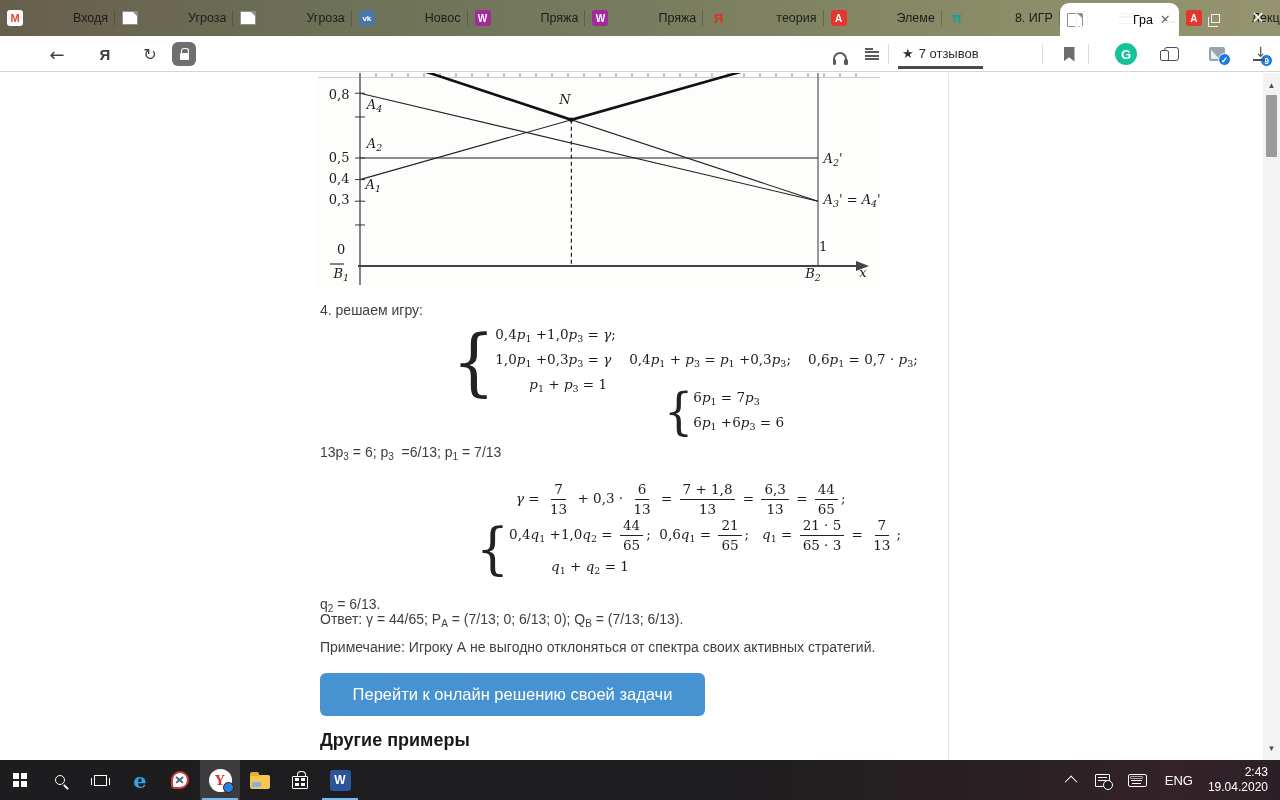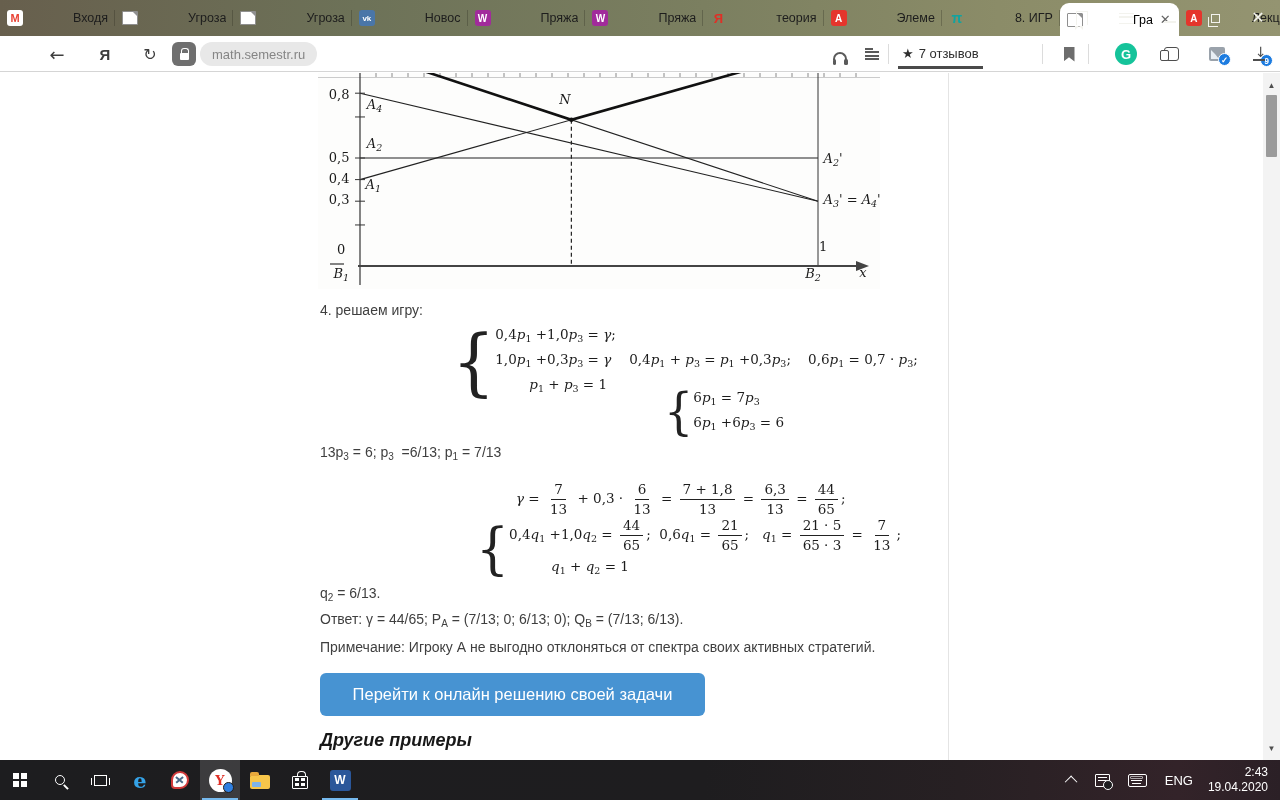--- a/index.html
+++ b/index.html
@@ -81,21 +81,21 @@
   .math i { font-style:italic; }
   .math sub.s { font-size:9.5px; vertical-align:-3px; }
   .eqrow { white-space:pre-wrap; line-height:20px; }
   .brace { font-family:"DejaVu Serif",serif; font-weight:400; color:#222; line-height:1; align-self:center; transform:scaleY(1.08); }
   .eqflex { display:flex; align-items:center; }
   .fr { display:inline-flex; flex-direction:column; align-items:center; vertical-align:middle; margin:0 3px; line-height:1.25; }
   .fr .n { padding:0 3px 1px; border-bottom:1px solid #222; }
   .fr .d { padding:1px 3px 0; }
   .solvebtn { position:absolute; left:320px; top:600px; width:385px; height:43px; background:#4793d2; border:none; border-radius:6px;
     color:#fff; font-size:16.5px; font-family:"Liberation Sans",sans-serif; display:flex; align-items:center; justify-content:center; cursor:pointer; }
-  .h2 { position:absolute; left:320px; top:657px; font-size:18px; font-weight:bold; color:#181818;font-style:italic; }
+  .h2 { position:absolute; left:320px; top:657px; font-size:18px; font-weight:bold; color:#181818; }
 
   
   .scrollb { position:absolute; right:0; top:0; width:17px; height:687px; background:#f3f3f3; }
   .sarr { position:absolute; left:0; width:17px; height:16px; display:flex; align-items:center; justify-content:center; color:#4f4f4f; font-size:8px; }
   .sthumb { position:absolute; left:3px; top:22px; width:11px; height:62px; background:#9b9b9b; border-radius:1px; }
 
   
   .taskbar { position:absolute; left:0; top:760px; width:1280px; height:40px;
     background:linear-gradient(90deg,#1d1d1f 0%,#1e1d1f 55%,#272023 75%,#332329 92%,#2b2026 100%);
     display:flex; align-items:center; }
@@ -219,23 +219,20 @@
   <div class="tool" style="left:90px;width:30px;">
       <span class="ya-logo">Я</span>
     </div>
   <div class="tool" style="left:135px;width:30px;">
       <span class="refresh">↻</span>
     </div>
   <div class="tool" style="left:172px;">
       <span class="lockchip">
         <span class="lock-body"></span>
       </span>
-    </div>
-  <div class="tool" style="left:200px;">
-      <span class="urlpill">math.semestr.ru</span>
     </div>
   <div class="tool" style="left:826px;width:28px;">
       <span class="hphones"></span>
     </div>
   <div class="tool" style="left:858px;width:28px;">
       <span class="reader-ic">
         <i></i>
         <i></i>
         <i></i>
         <i></i>
@@ -387,21 +384,21 @@
       </span>;</div>
 
   <div class="eqflex math" style="position:absolute;left:476px;top:444px;">
     <span class="brace" style="font-size:52px;">{</span>
     <div>
       <div class="eqrow" style="display:flex;align-items:center;"><span>0,4<i>q</i><sub class="s">1</sub> +1,0<i>q</i><sub class="s">2</sub> = <span class="fr"><span class="n">44</span><span class="d">65</span></span>;</span><span>  0,6<i>q</i><sub class="s">1</sub> = <span class="fr"><span class="n">21</span><span class="d">65</span></span>;   <i>q</i><sub class="s">1</sub> = <span class="fr"><span class="n">21 · 5</span><span class="d">65 · 3</span></span> = <span class="fr"><span class="n">7</span><span class="d">13</span></span>;</span></div>
       <div class="eqrow" style="margin-left:42px;margin-top:2px;"><i>q</i><sub class="s">1</sub> + <i>q</i><sub class="s">2</sub> = 1</div>
     </div>
   </div>
 
-  <div class="stext" style="left:320px;top:512px;">q<sub class="s">2</sub> = 6/13.</div>
+  <div class="stext" style="left:320px;top:523px;">q<sub class="s">2</sub> = 6/13.</div>
   <div class="stext" style="left:320px;top:538px;">Ответ: γ = 44/65; P<sub class="s">A</sub> = (7/13; 0; 6/13; 0); Q<sub class="s">B</sub> = (7/13; 6/13).</div>
   <div class="stext" style="left:320px;top:566px;">Примечание: Игроку А не выгодно отклоняться от спектра своих активных стратегий.</div>
 
   <button class="solvebtn">Перейти к онлайн решению своей задачи</button>
   <div class="h2">Другие примеры</div>
 
   <div class="scrollb">
     <div class="sarr" style="top:4px;">▲</div>
     <div class="sthumb"></div>
     <div class="sarr" style="bottom:4px;">▼</div>

